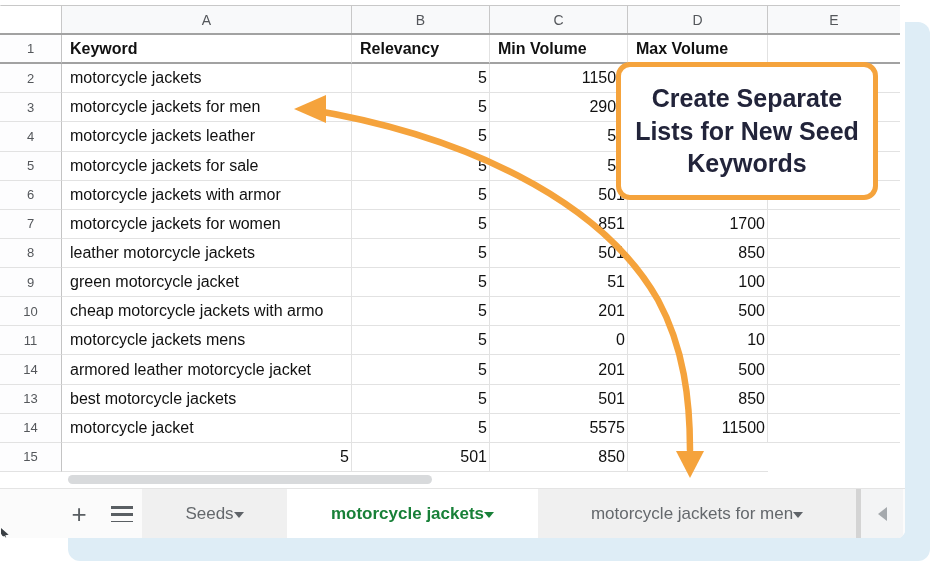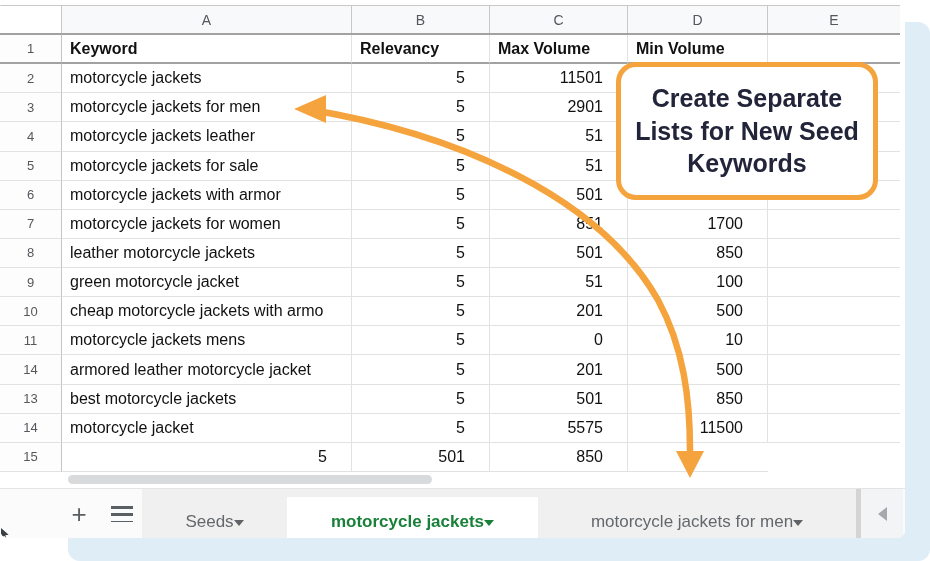--- a/index.html
+++ b/index.html
@@ -27,21 +27,21 @@
   
   .grid-body { position:absolute; left:0; top:35px; width:900px; height:437px;
     display:grid; grid-template-rows:repeat(15, 1fr); z-index:2; }
   .grid-row { display:grid; grid-template-columns:62px 290px 138px 138px 140px auto; }
   .cell { border-right:1px solid #e2e2e2; border-bottom:1px solid #e2e2e2;
     display:flex; align-items:center; font-size:16px; color:#111;
     white-space:nowrap; overflow:hidden; background:#fff; }
   .cell.num-head { justify-content:center; font-size:13px; color:#54575b;
     background:#fdfdfe; border-right:1px solid #c4c4c4; }
   .cell.kw { padding-left:8px; }
-  .cell.val { justify-content:flex-end; padding-right:24px; }
+  .cell.val { justify-content:flex-end; padding-right:2px; }
   .cell.last { border-right:none; }
   .grid-row.header-row .cell { font-weight:bold; border-bottom:2px solid #a2a2a2; }
   .grid-row.header-row .cell.num-head { font-weight:normal; }
   .grid-row.header-row .cell.val { justify-content:flex-start; padding-left:8px; }
 
   
   .hscroll-zone { position:absolute; left:0; top:472px; width:900px; height:16px; background:#fff; }
   .hscroll-thumb { position:absolute; left:68px; top:3px; width:364px; height:9px;
     border-radius:5px; background:#d8dadc; }
 
@@ -50,37 +50,37 @@
     background:#fbfbfb; border-top:1px solid #e4e4e4; z-index:2; }
   .tabbar .strip { position:absolute; left:142px; top:0; width:761px; height:50px; background:#f0f0f0; }
   .add-sheet-btn { position:absolute; left:62px; top:0; width:34px; height:50px;
     display:flex; align-items:center; justify-content:center;
     font-size:26px; font-weight:400; color:#5a5f63; cursor:pointer; }
   .all-sheets-btn { position:absolute; left:104px; top:0; width:36px; height:50px;
     display:flex; align-items:center; justify-content:center; cursor:pointer; }
   .hamburger { width:22px; height:16px;
     background:repeating-linear-gradient(#5a5f63 0 3px, transparent 3px 7.5px);
     background-size:22px 16px; }
-  .tab { position:absolute; top:8px; height:50px; display:flex; align-items:center;
+  .tab { position:absolute; top:0; height:50px; display:flex; align-items:center;
     justify-content:center; font-size:17px; color:#64686c; cursor:pointer; }
   .tab .caret { width:0; height:0; border-left:5px solid transparent;
     border-right:5px solid transparent; border-top:6px solid #5f6368; margin-top:2px; }
   .tab.active { background:#ffffff; color:#188038; font-weight:bold; }
   .tab.active .caret { border-top-color:#188038; }
   .tab-divider { position:absolute; left:856px; top:0; width:5px; height:50px; background:#d4d4d4; }
   .tab-nav { position:absolute; left:861px; top:0; width:42px; height:50px; background:#f3f4f5;
     display:flex; align-items:center; justify-content:center; cursor:pointer; }
   .caret-left { width:0; height:0; border-top:7px solid transparent;
     border-bottom:7px solid transparent; border-right:9px solid #a5a9ad; }
 
   
   .arrow-layer { position:absolute; left:0; top:0; width:930px; height:561px;
     z-index:20; pointer-events:none; }
   .callout { position:absolute; left:616px; top:62px; width:262px; height:138px;
-    background:#ffffff; border:5px solid #f5a33c; border-radius:20px; z-index:30;
+    background:#ffffff; border:5px solid #f5a33c; border-radius:14px; z-index:30;
     display:flex; align-items:center; justify-content:center; text-align:center;
     font-size:25px; font-weight:bold; color:#22243a; line-height:1.3; padding:4px 14px; }
 
   .cursor-mark { position:absolute; left:1px; top:528px; width:9px; height:11px; z-index:3;
     background:#3a3f44;
     clip-path:polygon(0 0, 85% 62%, 48% 66%, 62% 100%, 40% 72%, 0 88%); }
 </style>
 </head>
 <body>
 
@@ -99,22 +99,22 @@
         <div class="col-letter">D</div>
         <div class="col-letter last">E</div>
       </div>
 
     <div class="grid-body" id="grid-body">
 
     <div class="grid-row header-row">
           <div class="cell num-head">1</div>
           <div class="cell kw">Keyword</div>
           <div class="cell val">Relevancy</div>
+          <div class="cell val">Min Volume</div>
           <div class="cell val">Max Volume</div>
-          <div class="cell val">Min Volume</div>
           <div class="cell kw last"></div>
         </div>
         <div class="grid-row">
           <div class="cell num-head">2</div>
           <div class="cell kw">motorcycle jackets</div>
           <div class="cell val">5</div>
           <div class="cell val">11501</div>
           <div class="cell val"></div>
           <div class="cell kw last"></div>
         </div>

